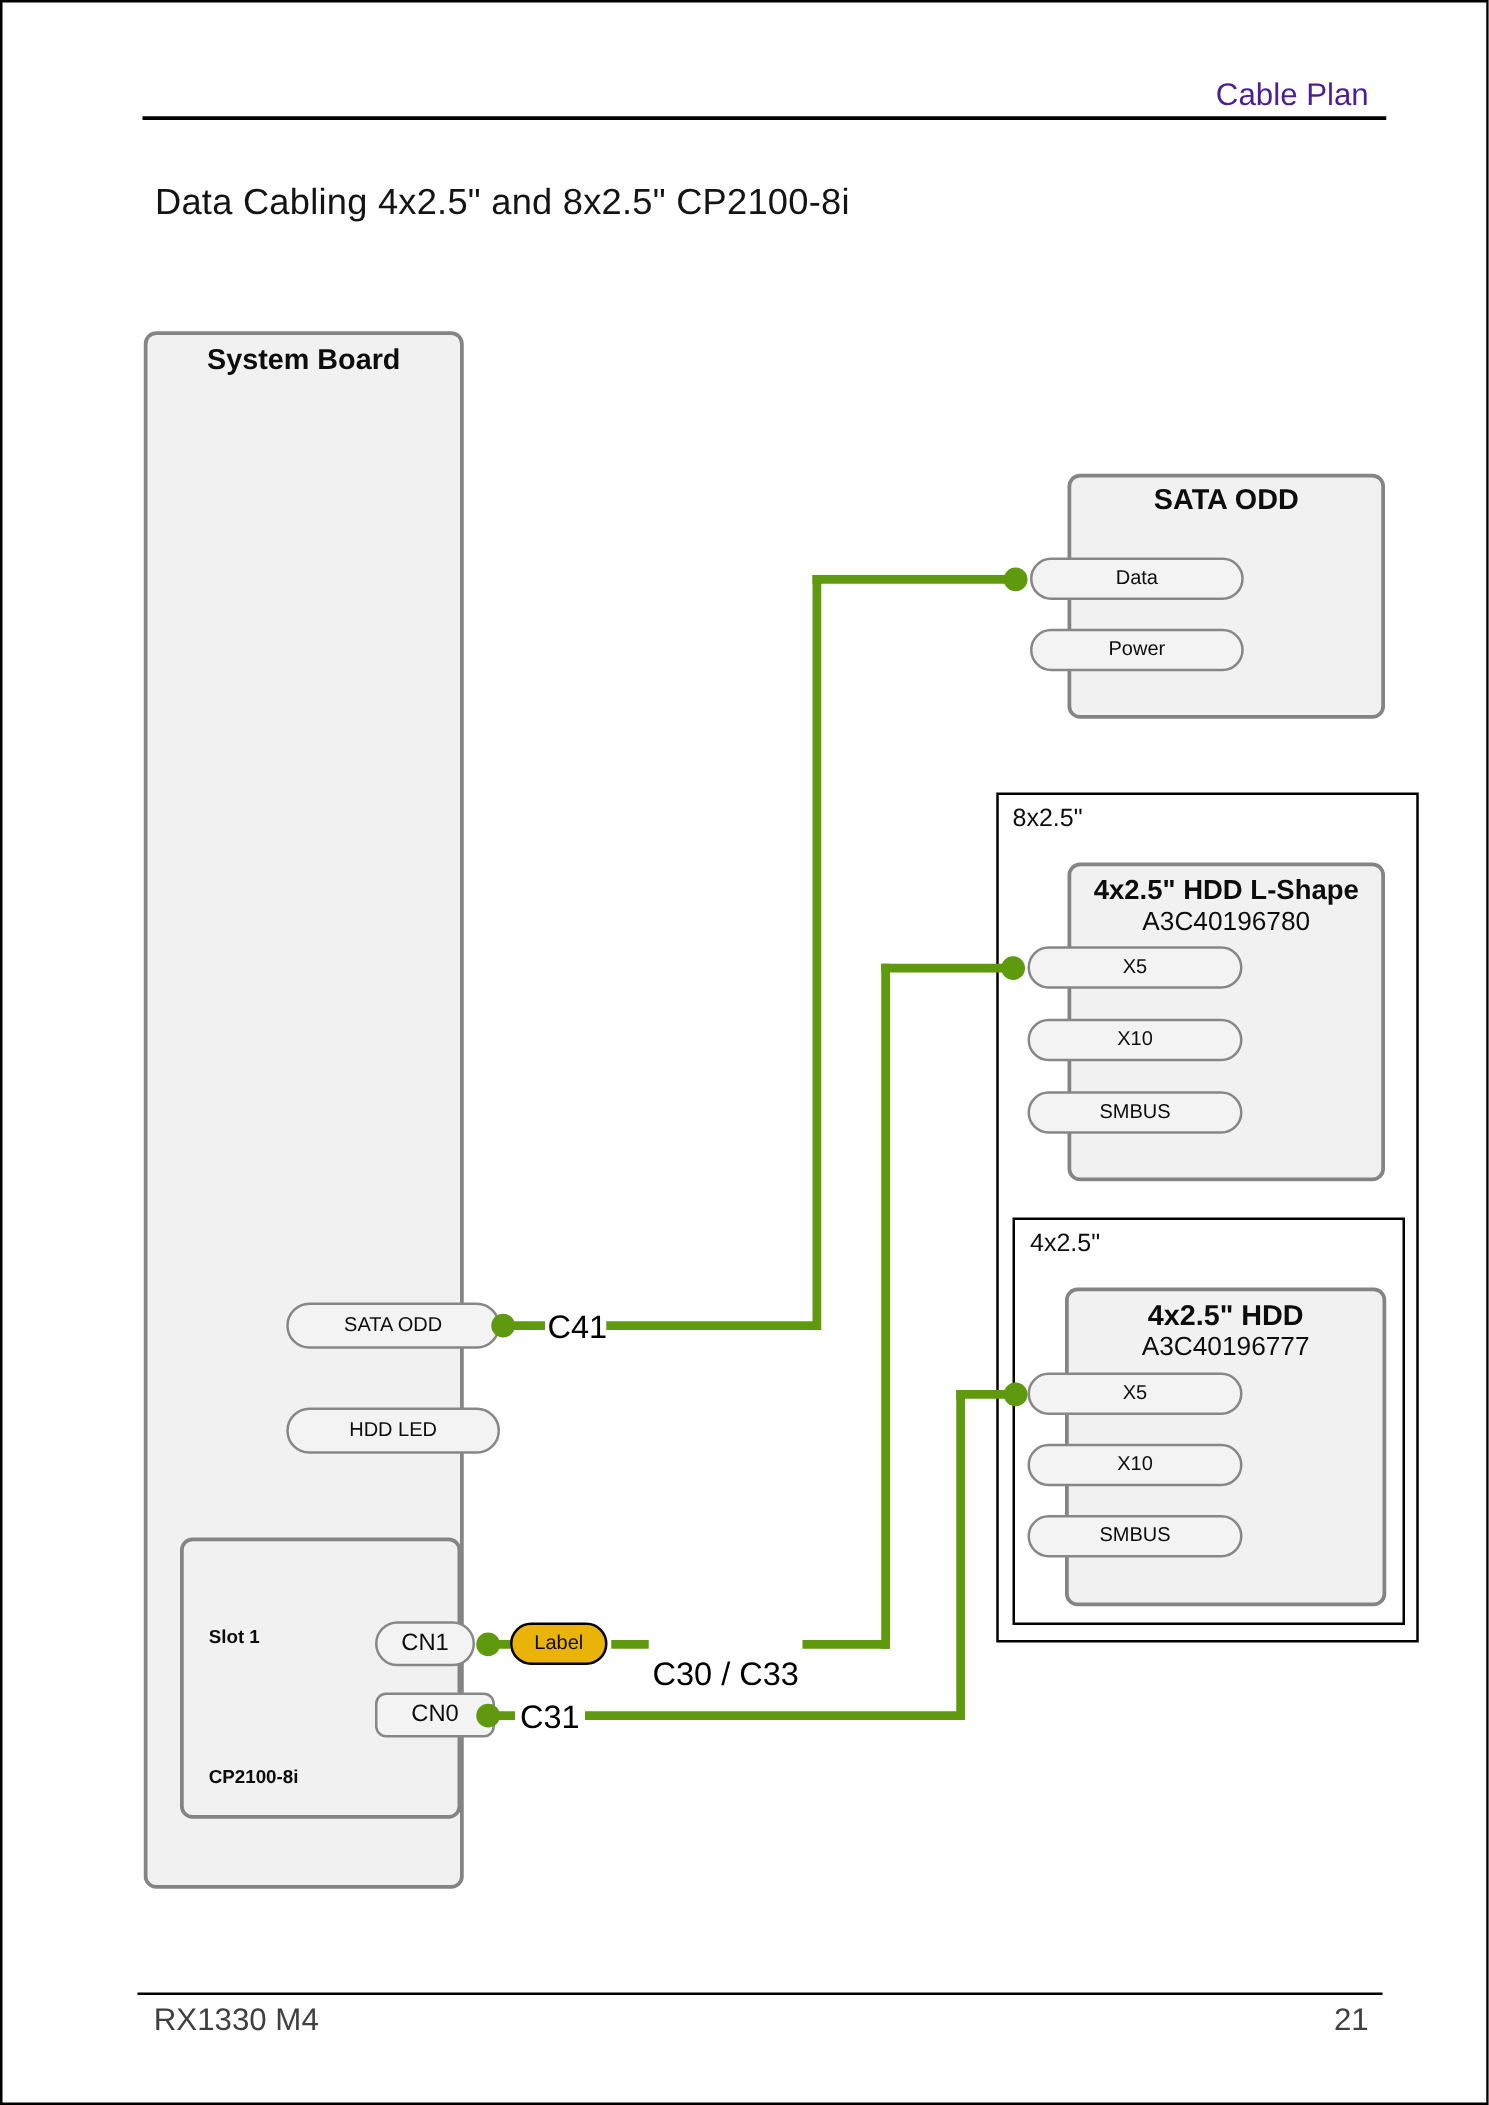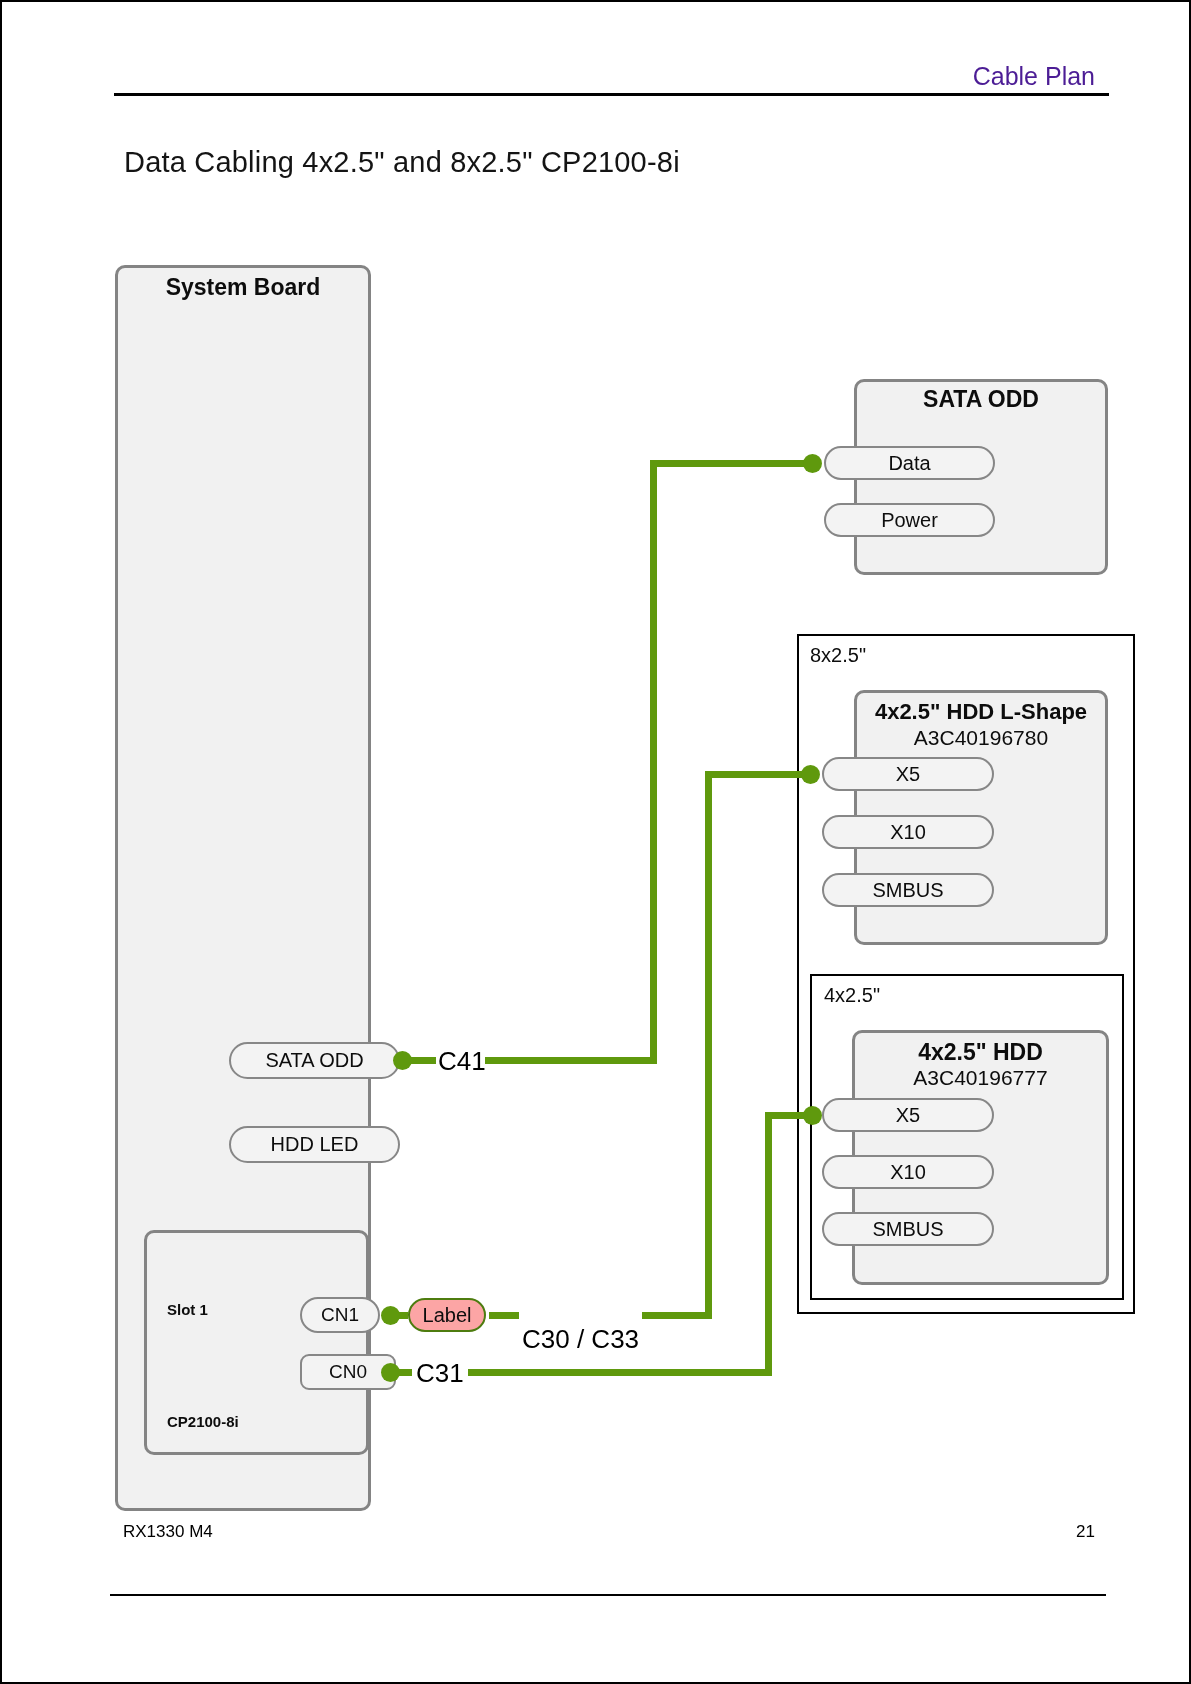--- a/index.html
+++ b/index.html
@@ -3,36 +3,36 @@
 <meta charset="utf-8">
 <style>
   html,body{margin:0;padding:0;background:#e8e8e8;}
   .page{position:relative;width:1191px;height:1684px;background:#ffffff;
         border:2px solid #000;box-sizing:border-box;overflow:hidden;
         font-family:"Liberation Sans", sans-serif;color:#000;}
   
   .hdr-title{position:absolute;top:60px;right:94px;font-size:25px;color:#4c1d95;}
   .rule{position:absolute;background:#000;}
   .page-title{position:absolute;left:122px;top:144px;font-size:29px;color:#141414;letter-spacing:0.2px;}
-  .ftr-text{position:absolute;top:1520px;font-size:17px;color:#000000;}
+  .ftr-text{position:absolute;top:1600px;font-size:25px;color:#404040;}
   
   .gray-box{position:absolute;box-sizing:border-box;background:#f1f1f1;
             border:3px solid #848484;border-radius:10px;}
   .frame{position:absolute;box-sizing:border-box;background:#fff;border:2px solid #000;}
   .box-title{position:absolute;font-weight:bold;font-size:23px;text-align:center;color:#0d0d0d;}
   .part-no{position:absolute;font-size:21px;text-align:center;color:#0d0d0d;}
   .frame-label{position:absolute;font-size:20px;color:#0d0d0d;}
   .side-label{position:absolute;font-weight:bold;font-size:15px;color:#0d0d0d;}
   
   .pill{position:absolute;box-sizing:border-box;background:#f3f3f3;
         border:2.5px solid #878787;border-radius:19px;
         display:flex;align-items:center;justify-content:center;
-        font-size:20px;color:#0d0d0d;}
+        font-size:16px;color:#0d0d0d;}
   .cn-pill{border-radius:9px;font-size:19px;}
-  .tag-pill{background:#fca5a5;border:2px solid #4d7c0f;border-radius:17px;}
+  .tag-pill{background:#eab308;border:2px solid #000000;border-radius:17px;}
   
   .cable{position:absolute;background:#5f990d;}
   .dot{position:absolute;width:19px;height:19px;border-radius:50%;background:#5f990d;}
   .cable-label{position:absolute;font-size:26px;color:#000;white-space:nowrap;}
 </style>
 </head>
 <body>
 
 <div class="page">
 

